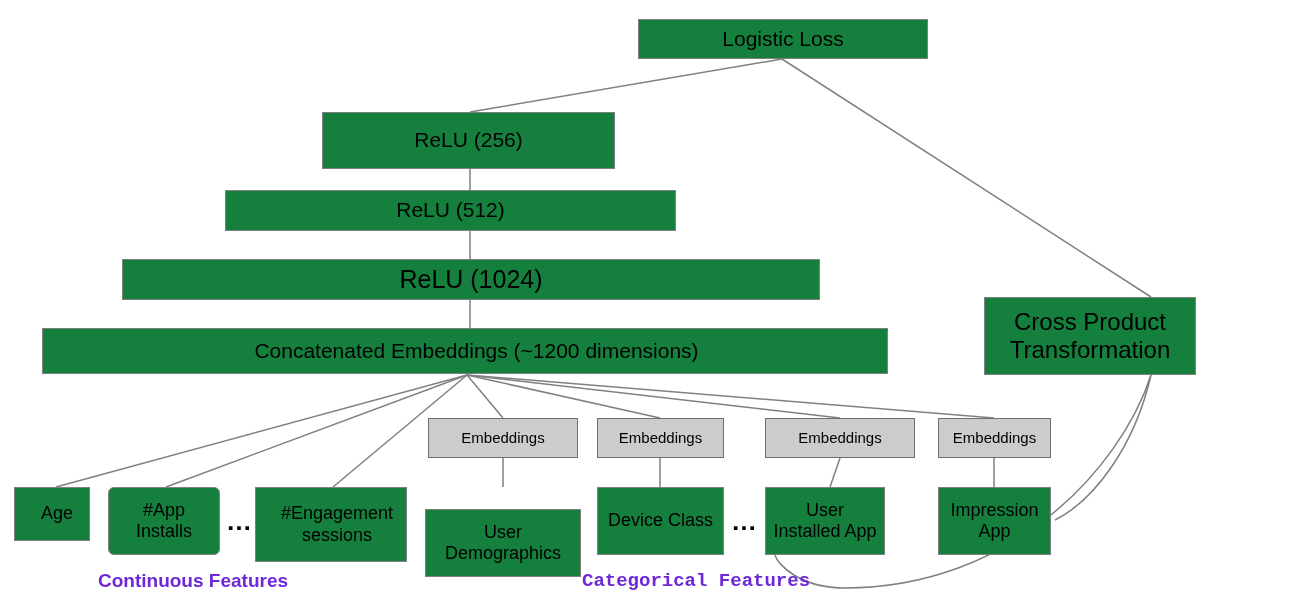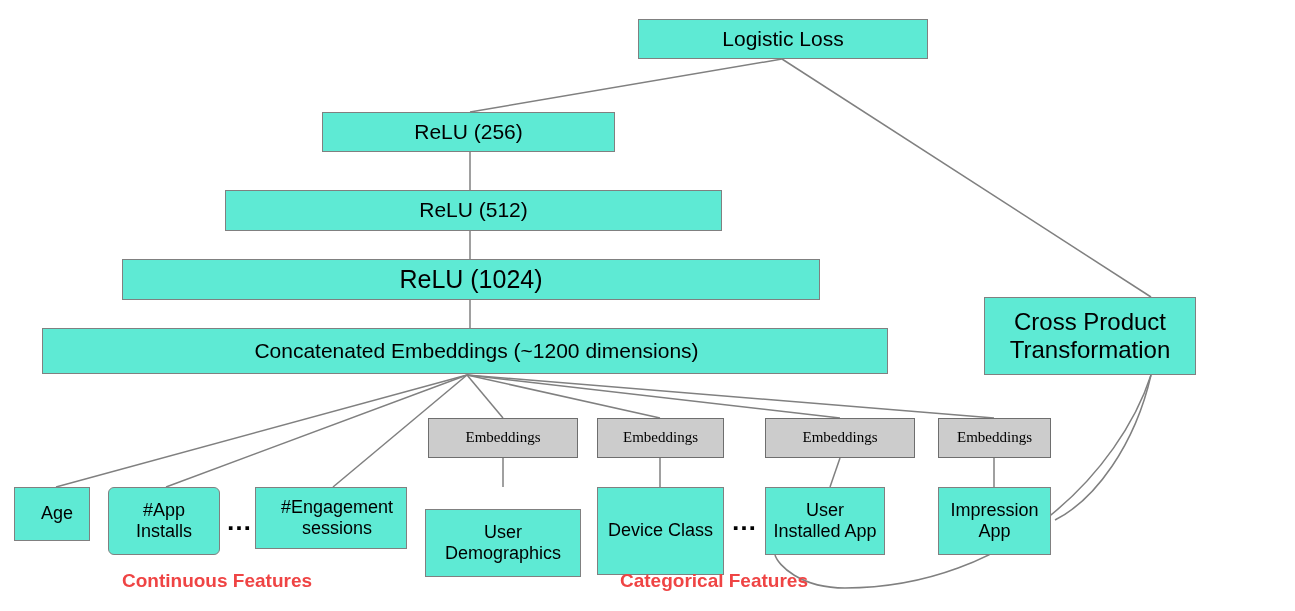--- a/index.html
+++ b/index.html
@@ -28,74 +28,72 @@
     pointer-events: none;
   }
   .node {
     position: absolute;
     box-sizing: border-box;
     display: flex;
     align-items: center;
     justify-content: center;
     text-align: center;
     border: 1.6px solid #808080;
-    background: #5eead4;
+    background: #15803d;
     color: #000000;
     line-height: 1.18;
     z-index: 2;
     padding: 2px 6px;
   }
   .node.shaded {
     background: #cccccc;
     border-color: #6e6e6e;
-    font-family: Liberation Serif, serif;
   }
   .n-logistic   { left: 638px; top: 19px;  width: 290px; height: 40px;  font-size: 21px; }
-  .n-relu256    { left: 322px; top: 112px; width: 293px; height: 40px;  font-size: 21px; }
-  .n-relu512    { left: 225px; top: 190px; width: 497px; height: 41px;  font-size: 21px; }
+  .n-relu256    { left: 322px; top: 112px; width: 293px; height: 57px;  font-size: 21px; }
+  .n-relu512    { left: 225px; top: 190px; width: 451px; height: 41px;  font-size: 21px; }
   .n-relu1024   { left: 122px; top: 259px; width: 698px; height: 41px;  font-size: 25px; }
   .n-concat     { left: 42px;  top: 328px; width: 846px; height: 46px;  font-size: 21px; padding-left: 29px; }
   .n-cross      { left: 984px; top: 297px; width: 212px; height: 78px; font-size: 24px; }
 
   .n-emb1 { left: 428px; top: 418px; width: 150px; height: 40px; font-size: 15px; }
   .n-emb2 { left: 597px; top: 418px; width: 127px; height: 40px; font-size: 15px; }
   .n-emb3 { left: 765px; top: 418px; width: 150px; height: 40px; font-size: 15px; }
   .n-emb4 { left: 938px; top: 418px; width: 113px; height: 40px; font-size: 15px; }
 
   .n-f-age      { left: 14px;  top: 487px; width: 76px;  height: 54px; font-size: 18px; padding-left: 16px; }
   .n-f-installs { left: 108px; top: 487px; width: 112px; height: 68px; font-size: 18px; border-radius: 6px; }
-  .n-f-engage   { left: 255px; top: 487px; width: 152px; height: 62px; font-size: 18px; padding-left: 18px; }
+  .n-f-engage   { left: 255px; top: 487px; width: 152px; height: 75px; font-size: 18px; padding-left: 18px; }
   .n-f-demo     { left: 425px; top: 487px; width: 156px; height: 68px; font-size: 18px; margin-top: 22px; }
-  .n-f-device   { left: 597px; top: 487px; width: 127px; height: 88px; font-size: 18px; }
+  .n-f-device   { left: 597px; top: 487px; width: 127px; height: 68px; font-size: 18px; }
   .n-f-uia      { left: 765px; top: 487px; width: 120px; height: 68px; font-size: 18px; }
   .n-f-impr     { left: 938px; top: 487px; width: 113px; height: 68px; font-size: 18px; text-align: center; }
 
   .ellipsis {
     position: absolute;
     font-size: 26px;
     font-weight: 700;
     color: #000000;
     letter-spacing: 2px;
     z-index: 2;
     line-height: 1;
   }
   .e-left  { left: 226px; top: 508px; }
   .e-right { left: 731px; top: 508px; }
 
   .grouplabel {
     position: absolute;
     font-size: 19px;
     font-weight: 700;
-    color: #ef4444;
+    color: #6d28d9;
     z-index: 2;
     white-space: nowrap;
-    margin-left: 24px;
   }
   .g-cont { left: 98px;  top: 570px; }
-  .g-cat  { left: 596px; top: 570px; }
+  .g-cat  { left: 582px; top: 570px; font-family: Liberation Mono, monospace; }
 </style>
 </head>
 <body>
 
 <div id="canvas">
 
   <svg id="edges" viewBox="0 0 1295 611" xmlns="http://www.w3.org/2000/svg">
     <g fill="none" stroke="#808080" stroke-width="1.5">
 
       <line x1="782" y1="59" x2="470" y2="112"></line>

